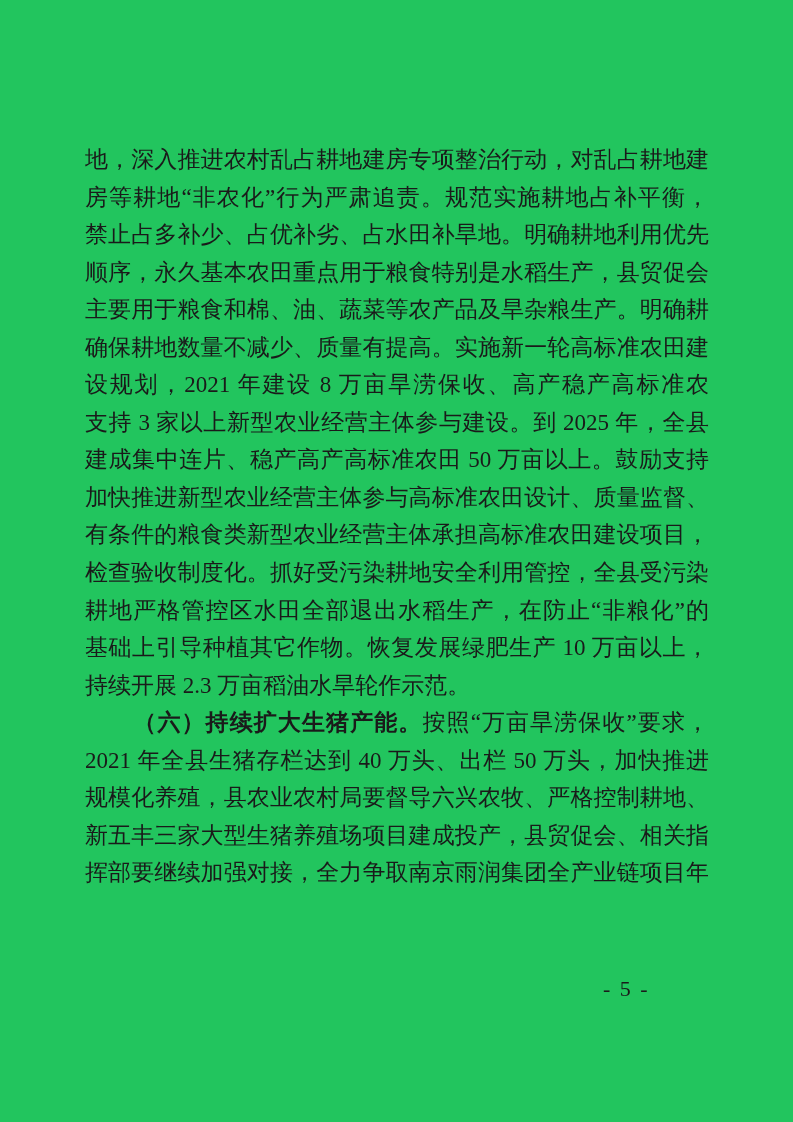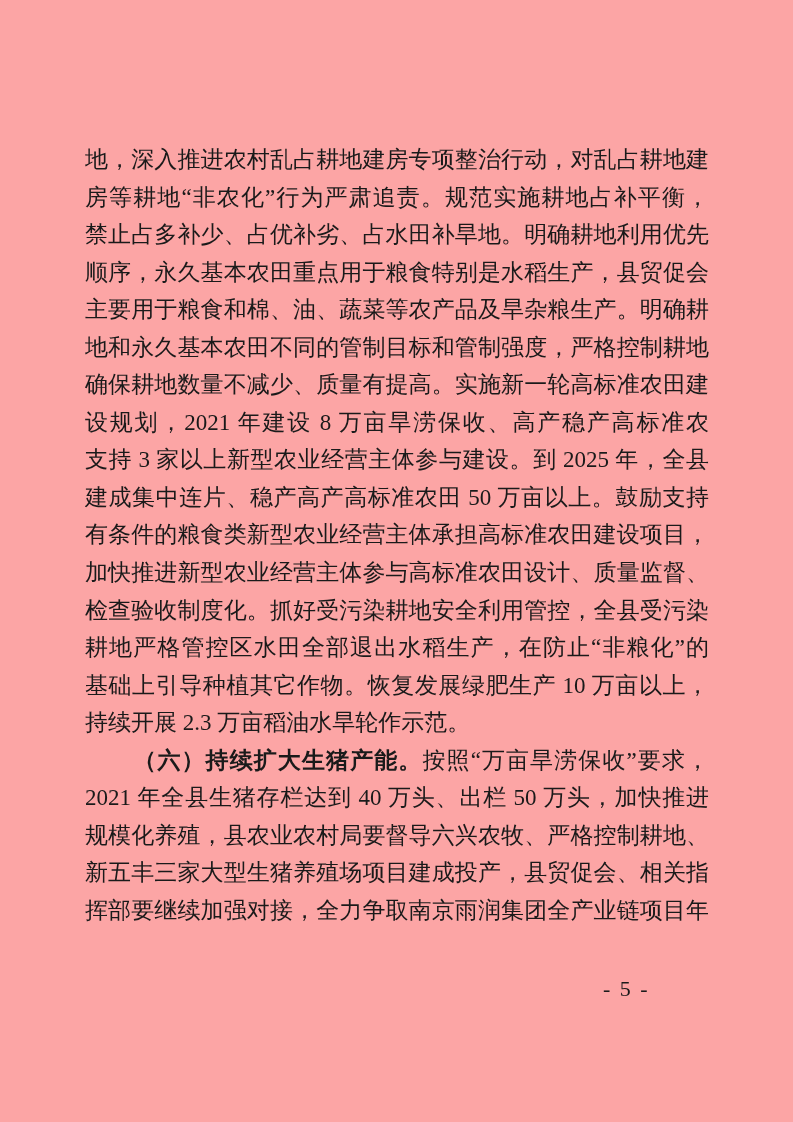--- a/index.html
+++ b/index.html
@@ -4,21 +4,21 @@
 <style>
   html, body {
     margin: 0;
     padding: 0;
     background: #ffffff;
   }
   .page {
     position: relative;
     width: 793px;
     height: 1122px;
-    background: #fca5a5;
+    background: #22c55e;
     overflow: hidden;
     font-family: "Liberation Serif", "DejaVu Serif", serif;
     color: #1a1a1a;
   }
   .textblock {
     position: absolute;
     left: 85px;
     top: 141px;
     width: 624px;
     font-size: 23px;
@@ -54,27 +54,26 @@
 </head>
 <body>
 
 <div class="page">
   <div class="textblock">
     <div class="line">地，深入推进农村乱占耕地建房专项整治行动，对乱占耕地建</div>
     <div class="line">房等耕地“非农化”行为严肃追责。规范实施耕地占补平衡，</div>
     <div class="line">禁止占多补少、占优补劣、占水田补旱地。明确耕地利用优先</div>
     <div class="line">顺序，永久基本农田重点用于粮食特别是水稻生产，县贸促会</div>
     <div class="line">主要用于粮食和棉、油、蔬菜等农产品及旱杂粮生产。明确耕</div>
-    <div class="line">地和永久基本农田不同的管制目标和管制强度，严格控制耕地</div>
     <div class="line">确保耕地数量不减少、质量有提高。实施新一轮高标准农田建</div>
     <div class="line">设规划，2021 年建设 8 万亩旱涝保收、高产稳产高标准农田；</div>
     <div class="line">支持 3 家以上新型农业经营主体参与建设。到 2025 年，全县</div>
     <div class="line">建成集中连片、稳产高产高标准农田 50 万亩以上。鼓励支持</div>
+    <div class="line">加快推进新型农业经营主体参与高标准农田设计、质量监督、</div>
     <div class="line">有条件的粮食类新型农业经营主体承担高标准农田建设项目，</div>
-    <div class="line">加快推进新型农业经营主体参与高标准农田设计、质量监督、</div>
     <div class="line">检查验收制度化。抓好受污染耕地安全利用管控，全县受污染</div>
     <div class="line">耕地严格管控区水田全部退出水稻生产，在防止“非粮化”的</div>
     <div class="line">基础上引导种植其它作物。恢复发展绿肥生产 10 万亩以上，</div>
     <div class="line para-last">持续开展 2.3 万亩稻油水旱轮作示范。</div>
     <div class="line indent"><span class="bold">（六）持续扩大生猪产能。</span><span>按照“万亩旱涝保收”要求，</span></div>
     <div class="line">2021 年全县生猪存栏达到 40 万头、出栏 50 万头，加快推进</div>
     <div class="line">规模化养殖，县农业农村局要督导六兴农牧、严格控制耕地、</div>
     <div class="line">新五丰三家大型生猪养殖场项目建成投产，县贸促会、相关指</div>
     <div class="line">挥部要继续加强对接，全力争取南京雨润集团全产业链项目年</div>
   </div>

